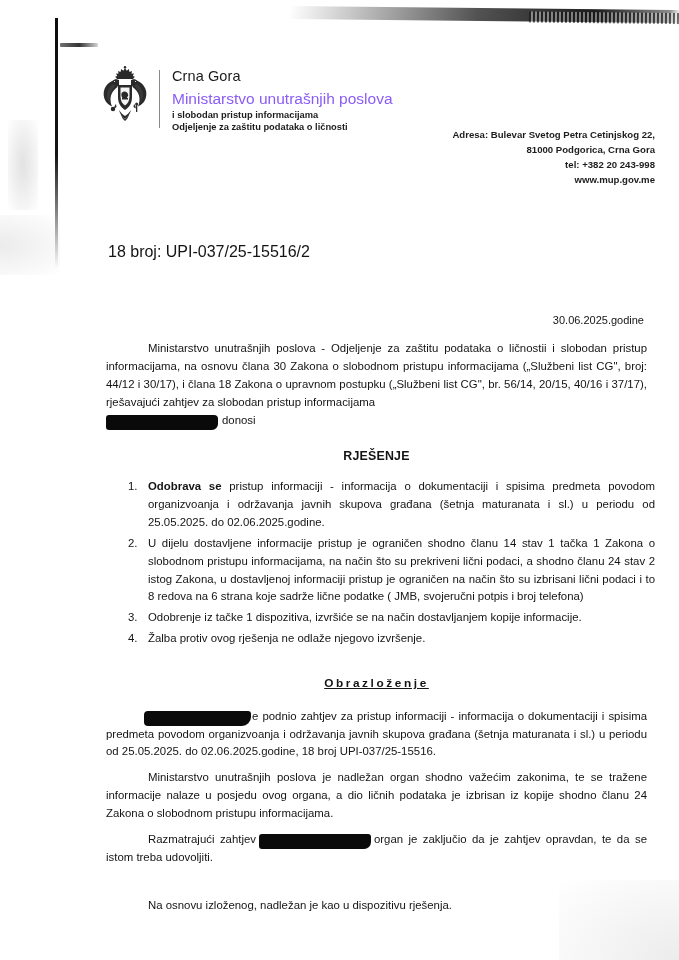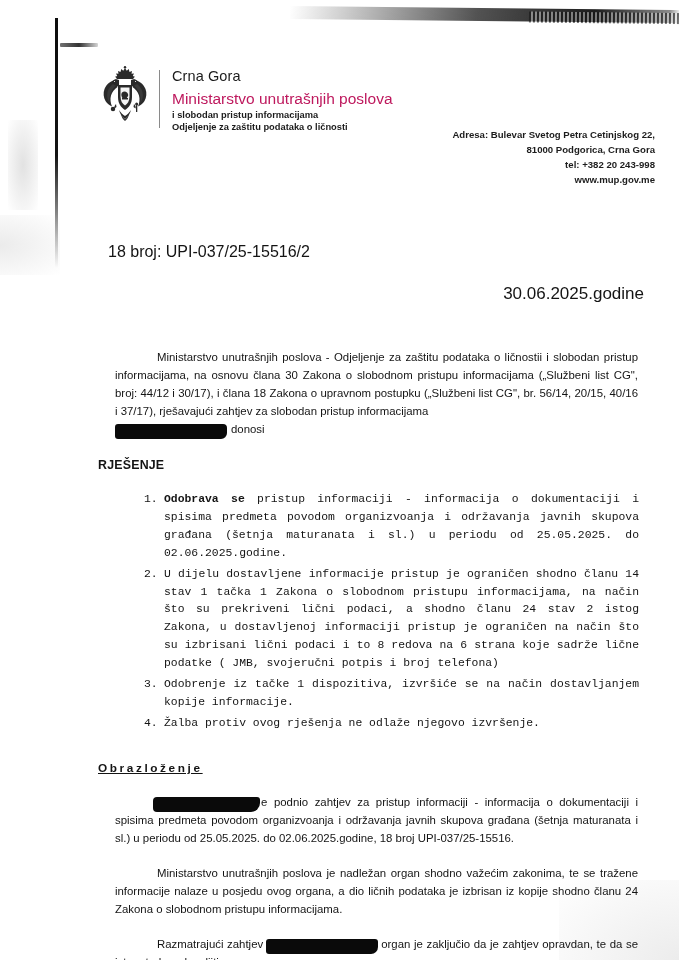--- a/index.html
+++ b/index.html
@@ -115,21 +115,21 @@
   .org-block { padding-top: 3px; }
   .org-country {
     font-size: 14.5px;
     letter-spacing: .1px;
     color: #1b1b1b;
     line-height: 1.1;
     margin-bottom: 5px;
   }
   .org-ministry {
     font-size: 15.5px;
-    color: #be185d;
+    color: #8b5cf6;
     line-height: 1.1;
     margin-bottom: 2px;
   }
   .org-dept {
     font-size: 9.3px;
     font-weight: bold;
     color: #1b1b1b;
     line-height: 1.3;
   }
 
@@ -149,61 +149,60 @@
   .refno {
     position: absolute;
     left: 108px;
     top: 243px;
     font-size: 16px;
     color: #141414;
   }
   .datum {
     position: absolute;
     right: 35px;
-    top: 284px;
-    font-size: 17px;
+    top: 314px;
+    font-size: 11px;
     color: #141414;
   }
 
   
   .body {
     position: absolute;
     left: 98px;
     top: 332px;
     width: 557px;
     font-size: 11.4px;
     line-height: 1.57;
     color: #141414;
   }
   p.just {
-    margin: 17px;
+    margin: 8px;
     text-align: justify;
   }
   .indent { text-indent: 42px; }
 
   .center-head {
-    text-align: left;
+    text-align: center;
     font-weight: bold;
     margin: 17px 0 12px 0;
     font-size: 12.4px;
     letter-spacing: .2px;
   }
   .center-head.spaced {
     letter-spacing: 2.6px;
     margin: 26px 0 15px 0;
     font-size: 11.8px;
     text-decoration: underline;
   }
 
   ol.disp {
-    margin: 16px;
+    margin: 0;
     padding: 0 0 0 30px;
     list-style: none;
     counter-reset: dispitem;
-    font-family: Liberation Mono, monospace;
   }
   ol.disp > li {
     counter-increment: dispitem;
     position: relative;
     text-align: justify;
     margin-bottom: 3px;
     padding-left: 20px;
   }
   ol.disp > li::before {
     content: counter(dispitem) ".";

